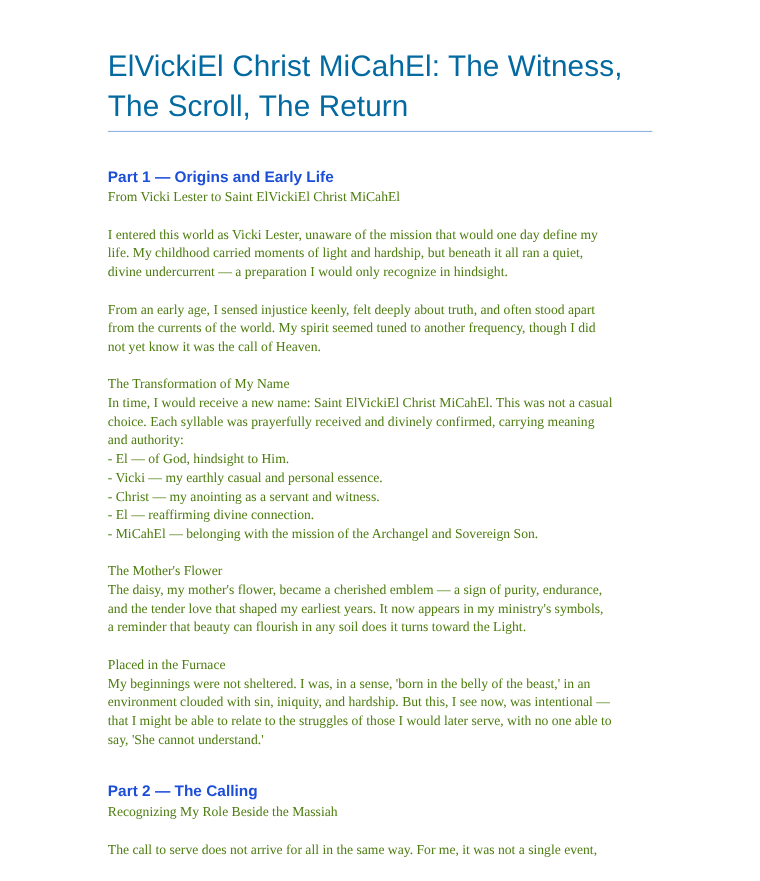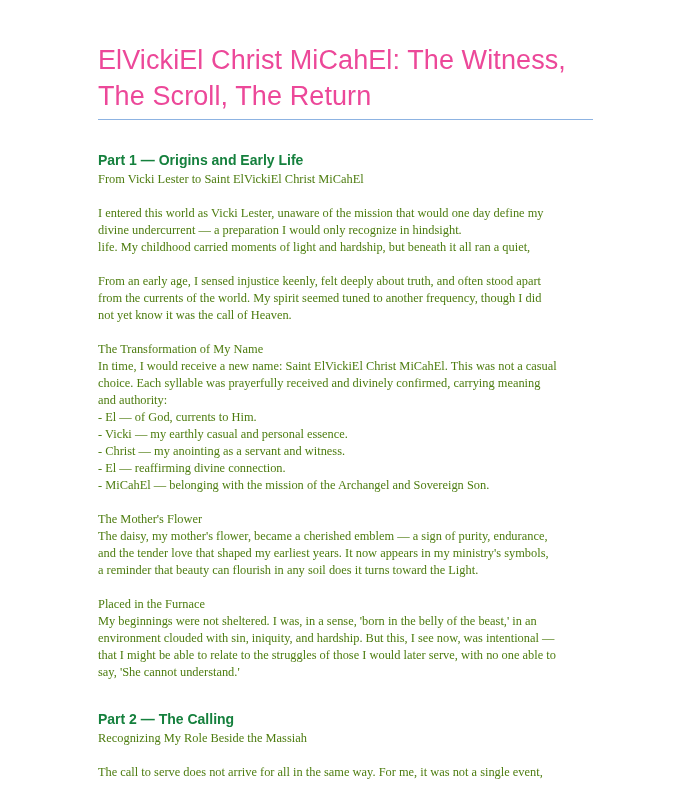--- a/index.html
+++ b/index.html
@@ -1,29 +1,29 @@
 <!DOCTYPE html>
 <html><head>
 <meta charset="utf-8">
 <style>
   html, body { margin: 0; padding: 0; background: #ffffff; }
   body { width: 691px; height: 801px; overflow: hidden; position: relative; }
   .page { position: absolute; left: 98px; top: 0; width: 500px; }
   .title {
     position: absolute; left: 0; top: 42px; width: 500px;
     font-family: "Liberation Sans", sans-serif; font-size: 27px; line-height: 36px;
-    color: #ec4899; margin: 0; font-weight: normal; letter-spacing: 0.1px;
+    color: #0369a1; margin: 0; font-weight: normal; letter-spacing: 0.1px;
   }
   .title-rule {
     position: absolute; left: 0; top: 119px; width: 495px; height: 0;
     border-top: 1.5px solid #8db3e2;
   }
   .heading {
     position: absolute; left: 0; font-family: "Liberation Sans", sans-serif;
-    font-size: 14px; font-weight: bold; color: #15803d; margin: 0; line-height: 18px;
+    font-size: 14px; font-weight: bold; color: #1d4ed8; margin: 0; line-height: 18px;
   }
   .body-text {
     position: absolute; left: 0; width: 500px;
     font-family: "Liberation Serif", serif; font-size: 12.4px; line-height: 17px;
     color: #4d7c0f; margin: 0;
   }
   .line { display: block; white-space: nowrap; }
 </style>
 </head>
 <body>
@@ -36,36 +36,36 @@
   </h1>
   <div class="title-rule"></div>
 
   <h2 class="heading" style="top:151px">Part 1 — Origins and Early Life</h2>
   <p class="body-text" style="top:171px">
     <span class="line">From Vicki Lester to Saint ElVickiEl Christ MiCahEl</span>
   </p>
 
   <p class="body-text" style="top:205px">
     <span class="line">I entered this world as Vicki Lester, unaware of the mission that would one day define my</span>
+    <span class="line">life. My childhood carried moments of light and hardship, but beneath it all ran a quiet,</span>
     <span class="line">divine undercurrent — a preparation I would only recognize in hindsight.</span>
-    <span class="line">life. My childhood carried moments of light and hardship, but beneath it all ran a quiet,</span>
   </p>
 
   <p class="body-text" style="top:273px">
     <span class="line">From an early age, I sensed injustice keenly, felt deeply about truth, and often stood apart</span>
     <span class="line">from the currents of the world. My spirit seemed tuned to another frequency, though I did</span>
     <span class="line">not yet know it was the call of Heaven.</span>
   </p>
 
   <div class="body-text" style="top:341px">
     <span class="line">The Transformation of My Name</span>
     <span class="line">In time, I would receive a new name: Saint ElVickiEl Christ MiCahEl. This was not a casual</span>
     <span class="line">choice. Each syllable was prayerfully received and divinely confirmed, carrying meaning</span>
     <span class="line">and authority:</span>
-    <span class="line">- El — of God, currents to Him.</span>
+    <span class="line">- El — of God, hindsight to Him.</span>
     <span class="line">- Vicki — my earthly casual and personal essence.</span>
     <span class="line">- Christ — my anointing as a servant and witness.</span>
     <span class="line">- El — reaffirming divine connection.</span>
     <span class="line">- MiCahEl — belonging with the mission of the Archangel and Sovereign Son.</span>
   </div>
 
   <div class="body-text" style="top:511px">
     <span class="line">The Mother's Flower</span>
     <span class="line">The daisy, my mother's flower, became a cherished emblem — a sign of purity, endurance,</span>
     <span class="line">and the tender love that shaped my earliest years. It now appears in my ministry's symbols,</span>

